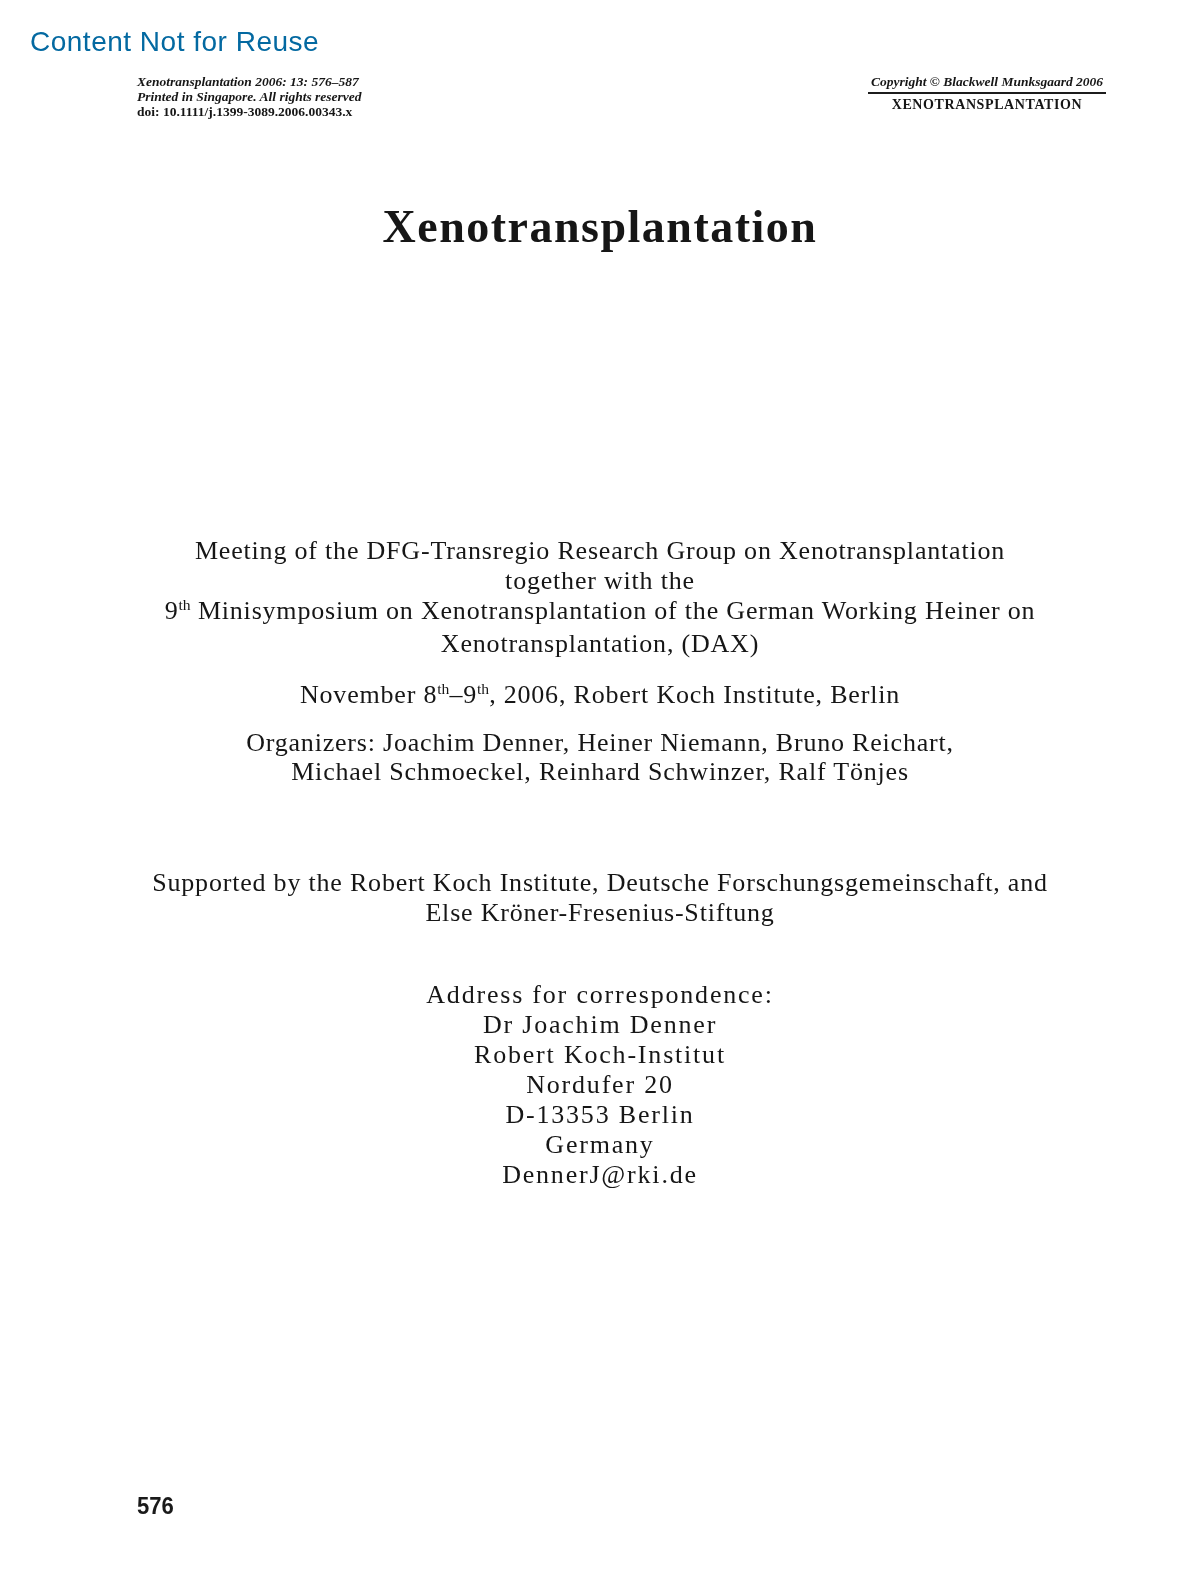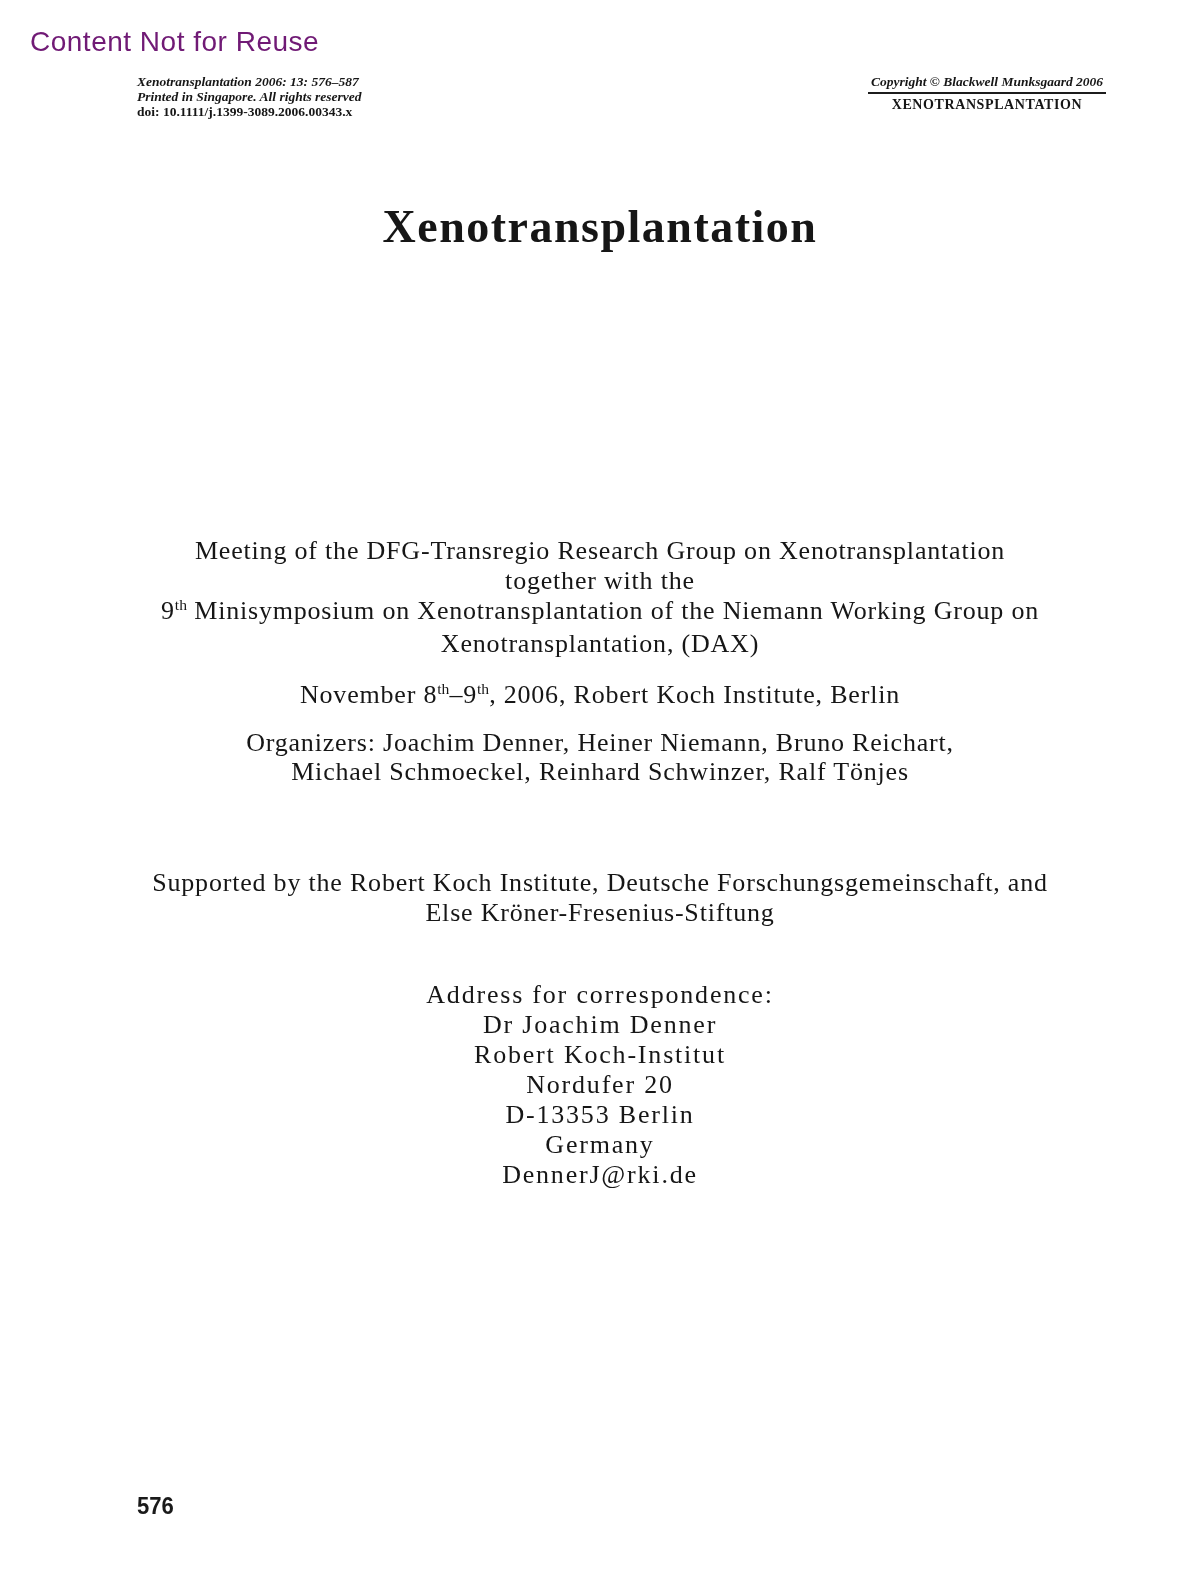--- a/index.html
+++ b/index.html
@@ -10,21 +10,21 @@
     font-family: "Liberation Serif", serif;
     color: #161616;
     overflow: hidden;
   }
   .page { position: absolute; inset: 0; background: #ffffff; }
 
   
   .watermark {
     position: absolute; left: 30px; top: 26px;
     font-family: "Liberation Sans", sans-serif;
-    font-size: 28px; font-weight: 400; color: #701a75;
+    font-size: 28px; font-weight: 400; color: #0369a1;
     letter-spacing: 0.5px;
     white-space: nowrap;
   }
 
   
   .pub-info {
     position: absolute; left: 137px; top: 74px;
     font-size: 13.5px; line-height: 15px;
     font-weight: 600; white-space: nowrap;
   }
@@ -96,21 +96,21 @@
   </div>
 
   <div class="centered main-title">
     <div>Xenotransplantation</div>
   </div>
 
 
   <div class="centered body-text meeting">
     <div>Meeting of the DFG-Transregio Research Group on Xenotransplantation</div>
     <div>together with the</div>
-    <div><span>9</span><span class="sup">th</span><span> Minisymposium on Xenotransplantation of the Niemann Working Group on</span></div>
+    <div><span>9</span><span class="sup">th</span><span> Minisymposium on Xenotransplantation of the German Working Heiner on</span></div>
     <div>Xenotransplantation, (DAX)</div>
   </div>
 
   <div class="centered body-text date-line"><span>November 8</span><span class="sup">th</span><span>–9</span><span class="sup">th</span><span>, 2006, Robert Koch Institute, Berlin</span></div>
 
   <div class="centered body-text organizers">
     <div>Organizers: Joachim Denner, Heiner Niemann, Bruno Reichart,</div>
     <div>Michael Schmoeckel, Reinhard Schwinzer, Ralf Tönjes</div>
   </div>
 

